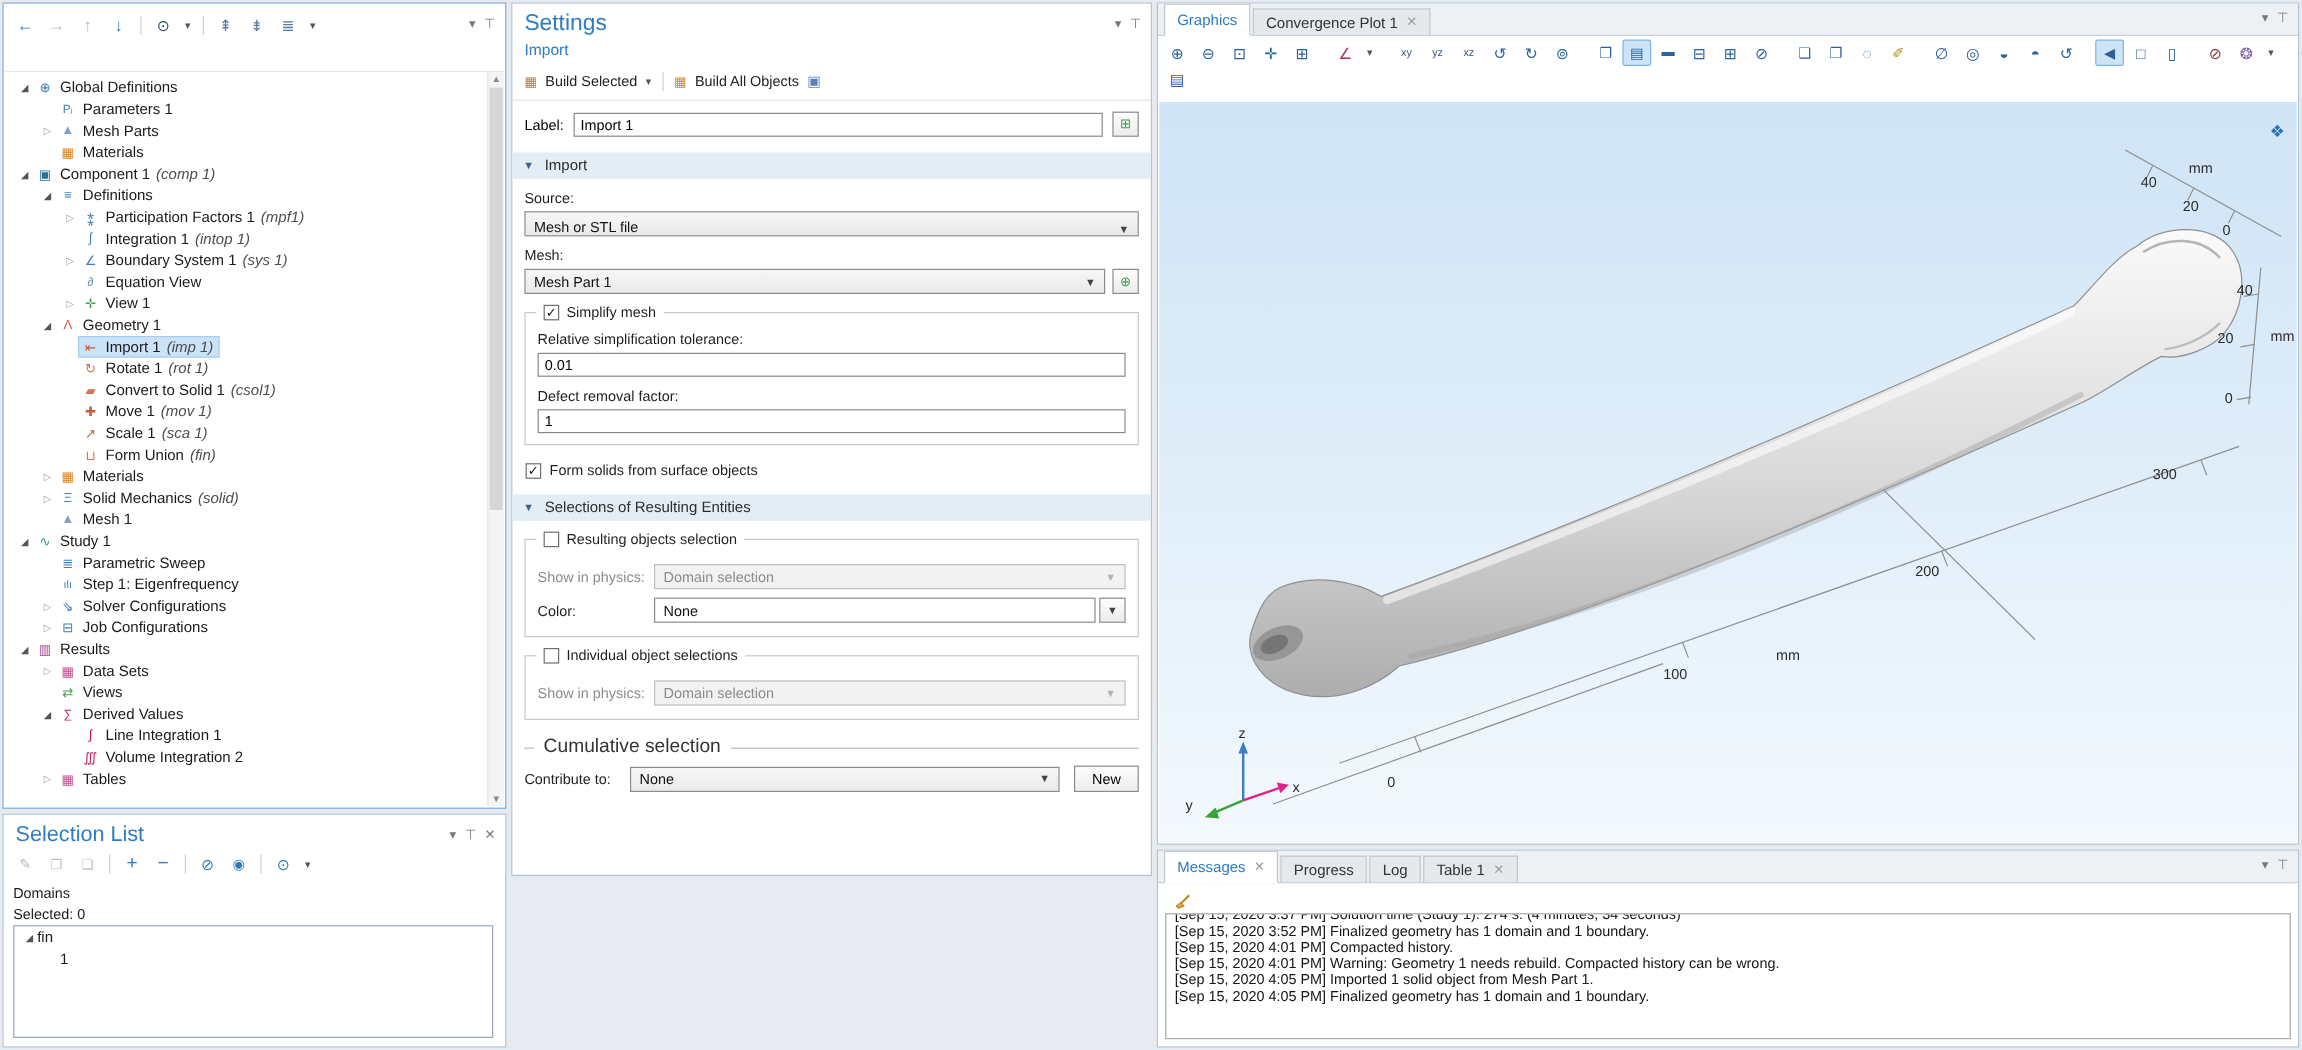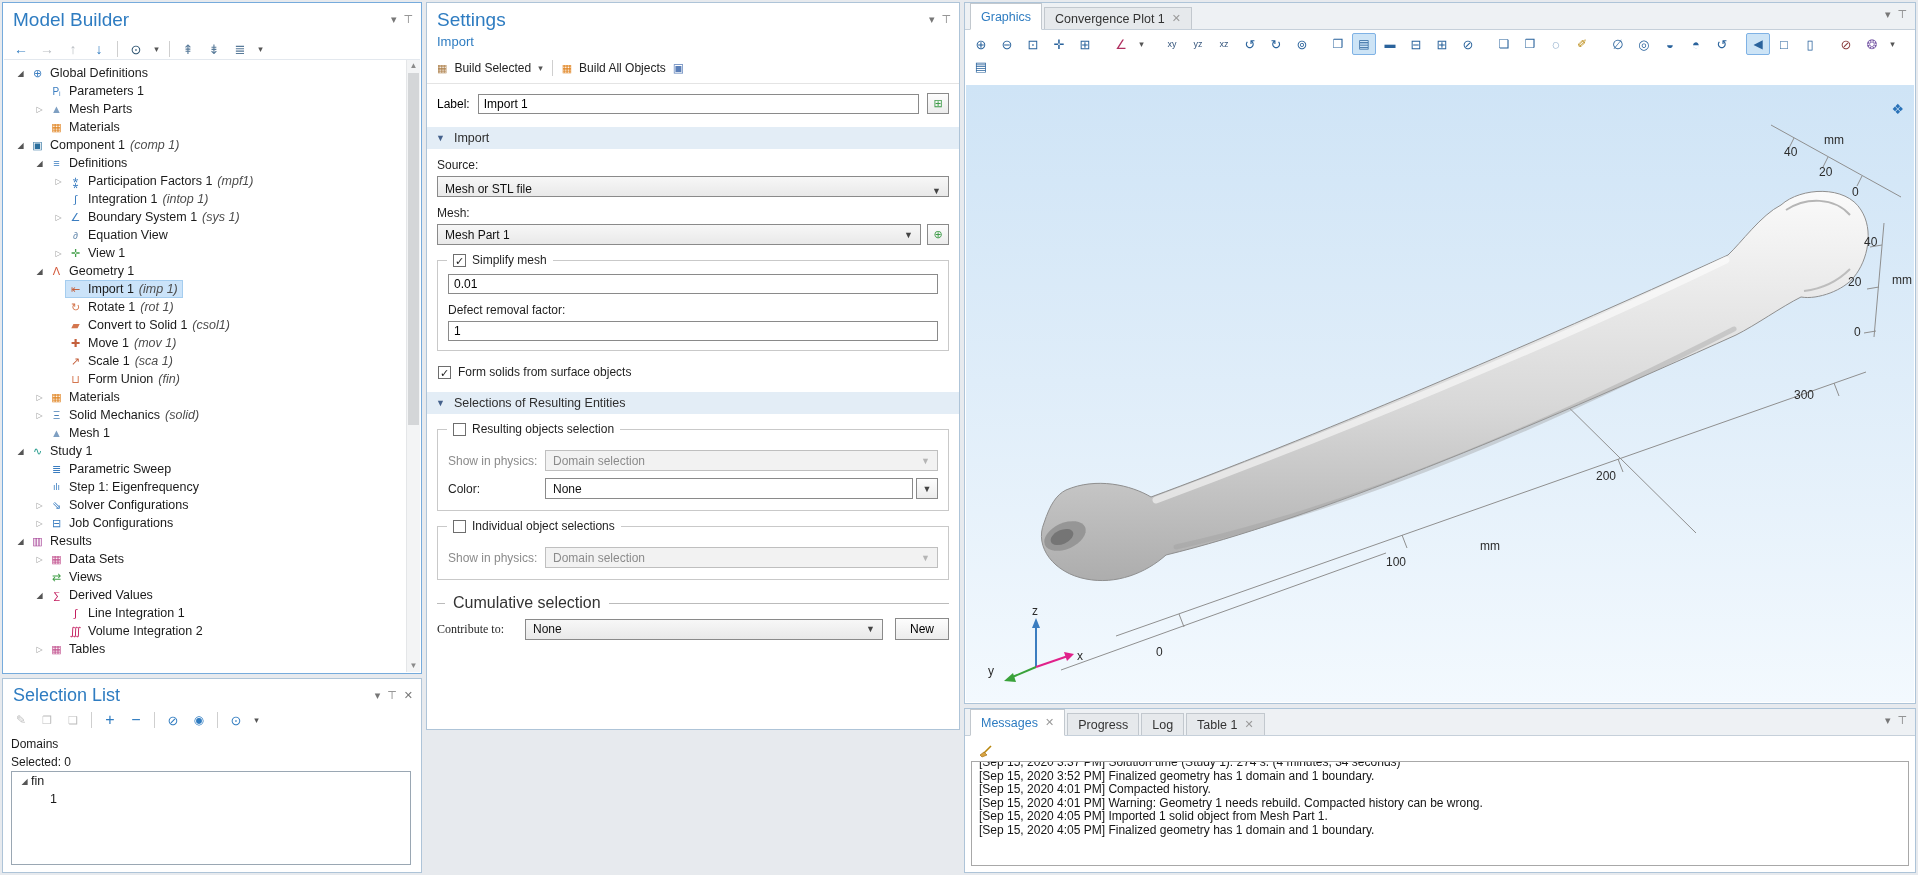--- a/index.html
+++ b/index.html
@@ -89,21 +89,20 @@
   .log{position:absolute;left:6px;right:6px;top:52px;bottom:6px;background:#fff;border:1px solid #a8a8a8;overflow:hidden;padding:0 7px;}
   .logline{font-size:12px;color:#141414;line-height:13.6px;white-space:nowrap;}
   .logline:first-child{margin-top:-6px;}
 </style>
 </head>
 <body>
 
 <div class="app">
 
   <section class="panel" id="model-builder">
-    <h1 class="panel-title">Model Builder</h1>
     <div class="head-ctrl">
       <span>▾</span>
       <span>⊤</span>
     </div>
     <div class="tbar" id="mb-toolbar" style="margin-top:4px;">
         <span class="tbtn" style="color: rgb(47, 123, 192); font-size: 14px;">←</span>
         <span class="tbtn" style="color: rgb(185, 189, 194); font-size: 14px;">→</span>
         <span class="tbtn" style="color: rgb(185, 189, 194); font-size: 14px;">↑</span>
         <span class="tbtn" style="color: rgb(47, 123, 192); font-size: 14px;">↓</span>
         <span class="tsep"></span>
@@ -479,20 +478,21 @@
           <span class="carrow">▼</span>
         </div>
         <span class="sqbtn" style="color:#3f9c49;">⊕</span>
       </div>
 
       <div class="group">
         <div class="group-label">
           <span class="cb">✓</span>
           <span>Simplify mesh</span>
         </div>
+        <div style="font-size:12px;color:#1f1f1f;margin:2px 0 4px 0;">Relative simplification tolerance:</div>
         <input class="tinput" style="width: 100%;" value="0.01">
         <div style="font-size:12px;color:#1f1f1f;margin:9px 0 4px 0;">Defect removal factor:</div>
         <input class="tinput" style="width: 100%;" value="1">
       </div>
 
       <div class="cbrow">
         <span class="cb">✓</span>
         <span>Form solids from surface objects</span>
       </div>
 
@@ -535,21 +535,21 @@
             <span class="cval">Domain selection</span>
             <span class="carrow">▼</span>
           </div>
         </div>
       </div>
 
       <div class="cumsep">
         <span>Cumulative selection</span>
       </div>
       <div class="frow" style="margin:4px 10px;">
-        <span class="flabel" style="width:88px;font-family:Liberation Serif, serif;">Contribute to:</span>
+        <span class="flabel" style="width:88px;">Contribute to:</span>
         <div class="combo" style="flex:1;">
           <span class="cval">None</span>
           <span class="carrow">▼</span>
         </div>
         <button class="btn" style="margin-left:12px;font-family:'Liberation Sans',sans-serif;">New</button>
       </div>
     </div>
   </section>
 
   <section class="panel" id="graphics">

